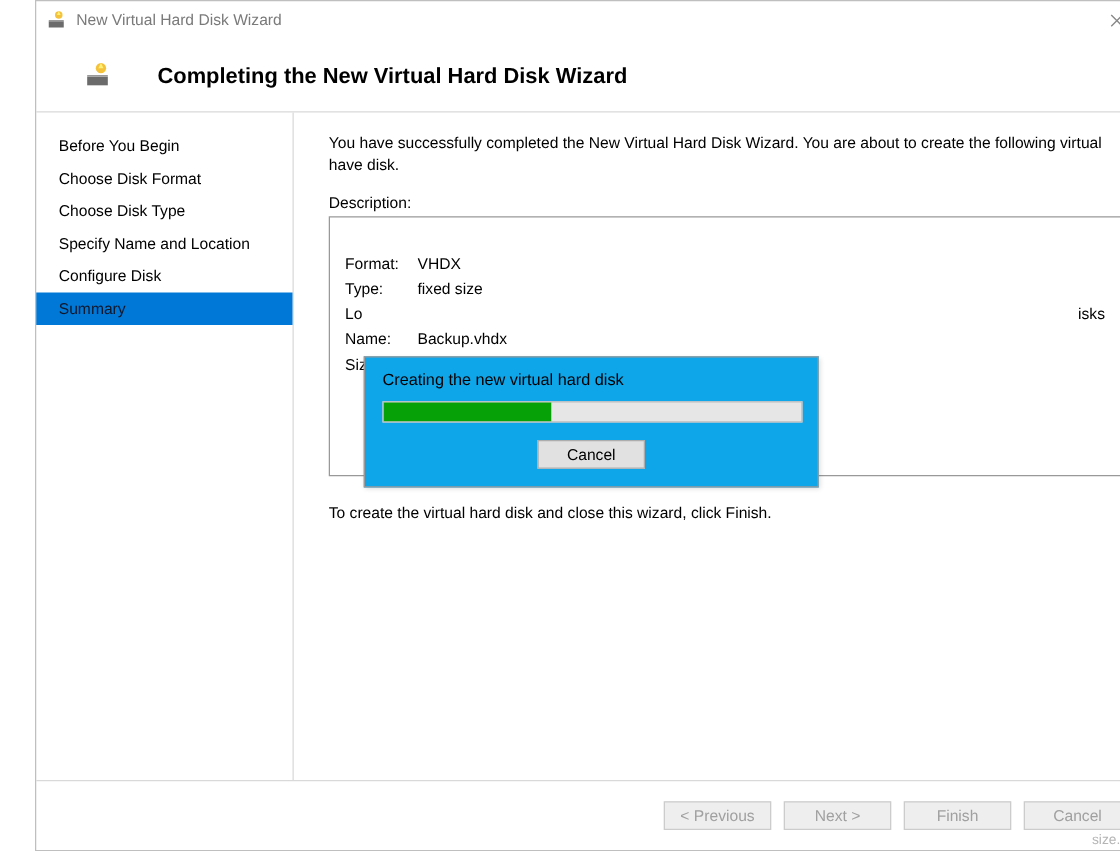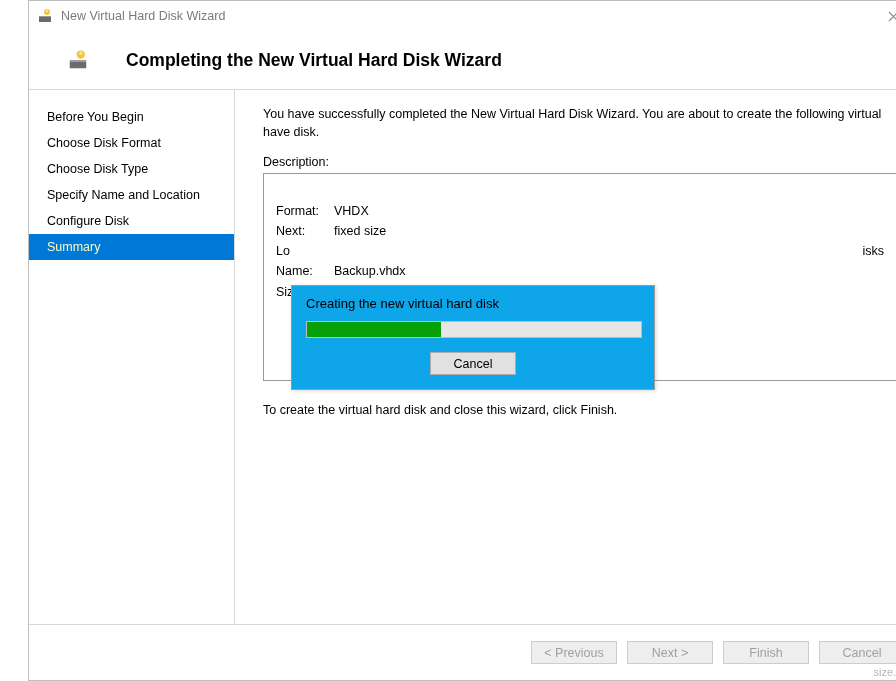--- a/index.html
+++ b/index.html
@@ -53,21 +53,21 @@
     border-right: 1px solid #d9d9d9;
     padding-top: 14px;
   }
   .sidebar .step {
     padding: 6px 16px 6px 18px;
     font-size: 12.5px;
     cursor: default;
   }
   .sidebar .step.selected {
     background: #0078d7;
-    color: #fef9c3;
+    color: #0f172a;
   }
   .content {
     flex:1;
     padding: 16px 20px 14px 28px;
     position:relative;
     display:flex;
     flex-direction:column;
   }
   .content .intro { margin-bottom: 14px; line-height:1.4; }
   .desc-label { margin-bottom: 4px; }
@@ -189,21 +189,21 @@
 
     <div class="content">
       <div class="intro">You have successfully completed the New Virtual Hard Disk Wizard. You are about to create the following virtual have disk.</div>
       <div class="desc-label">Description:</div>
       <div class="desc-box">
         <div class="desc-row">
           <span class="k">Format:</span>
           <span class="v">VHDX</span>
         </div>
         <div class="desc-row">
-          <span class="k">Next:</span>
+          <span class="k">Type:</span>
           <span class="v">fixed size</span>
         </div>
         <div class="desc-row">
           <span class="k" style="width:18px">Lo</span>
           <span class="v" style="text-align:right; padding-right:6px;">isks</span>
         </div>
         <div class="desc-row">
           <span class="k">Name:</span>
           <span class="v">Backup.vhdx</span>
         </div>

